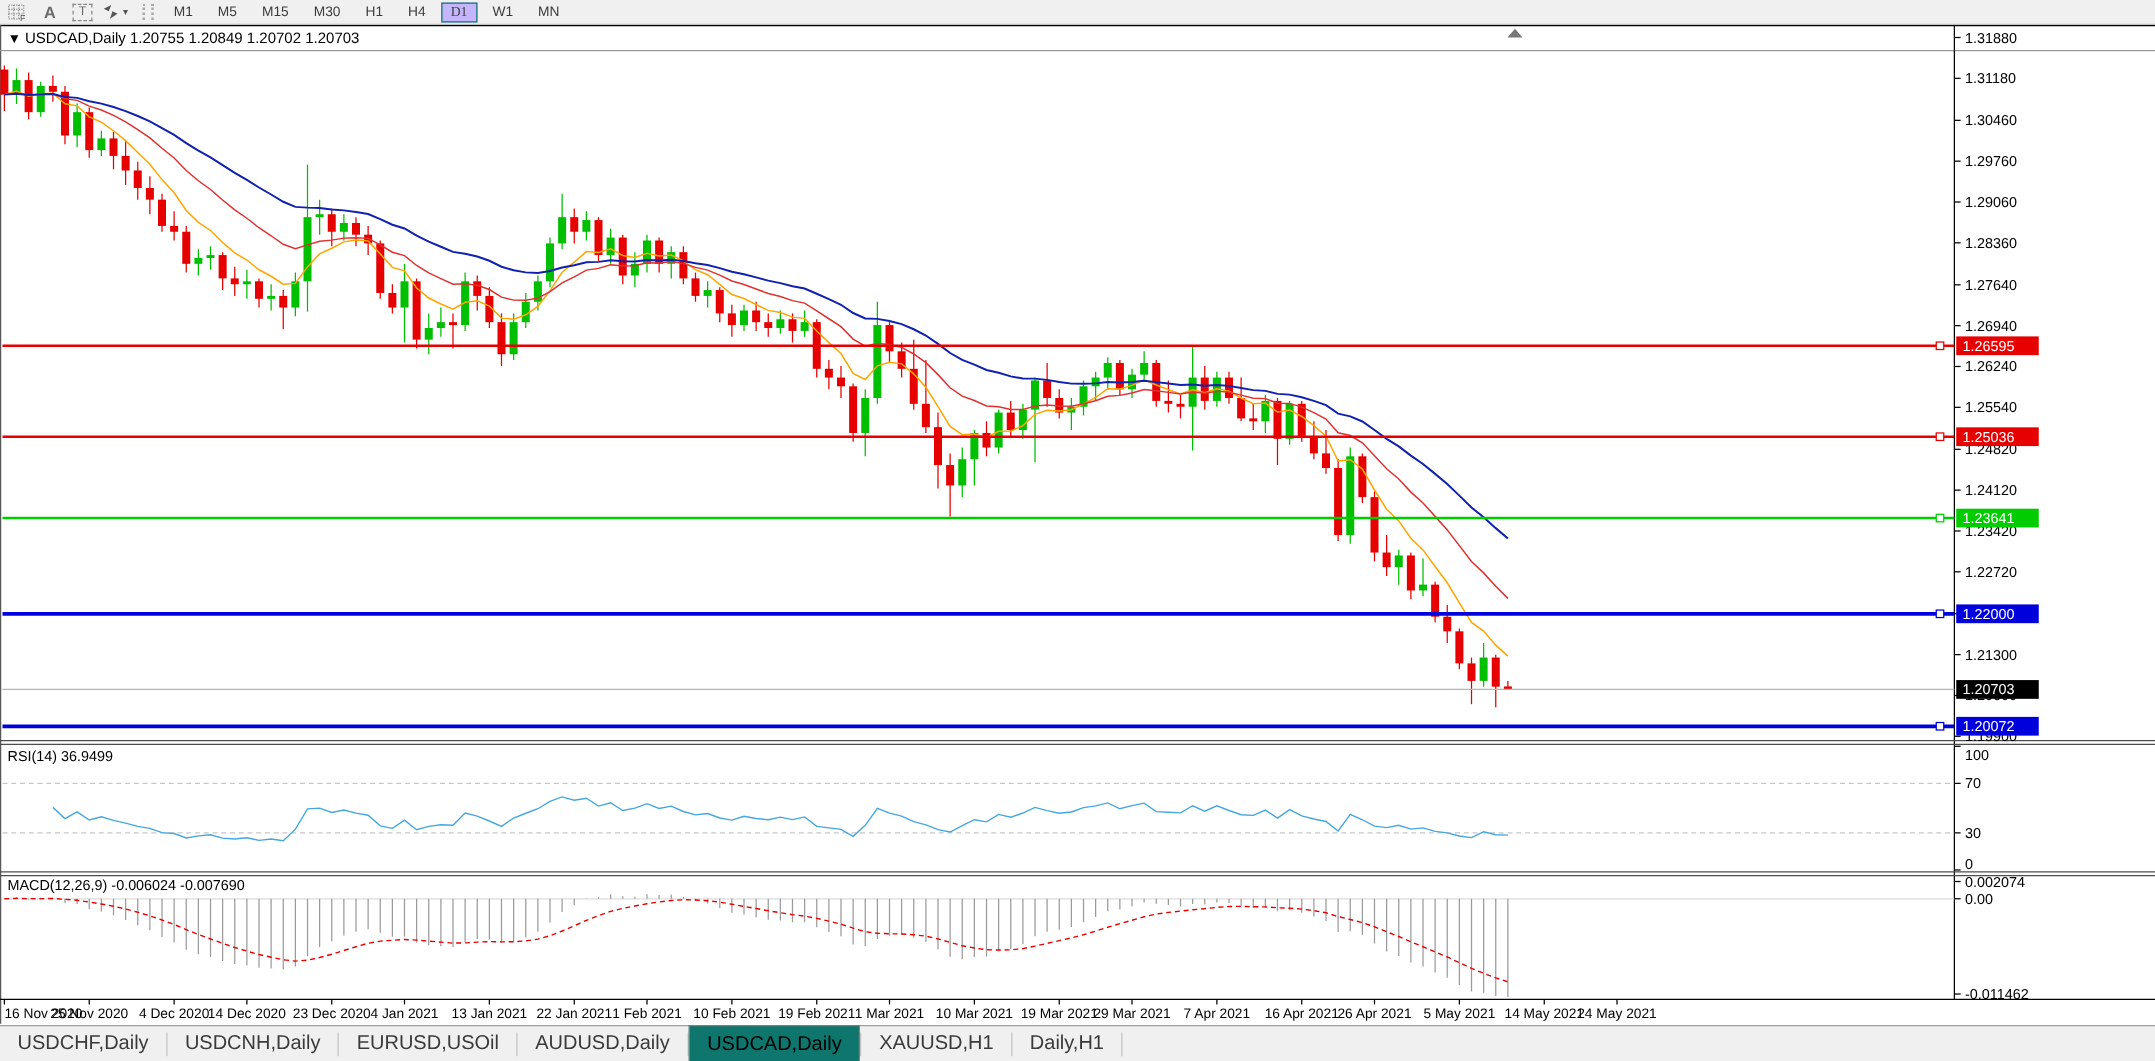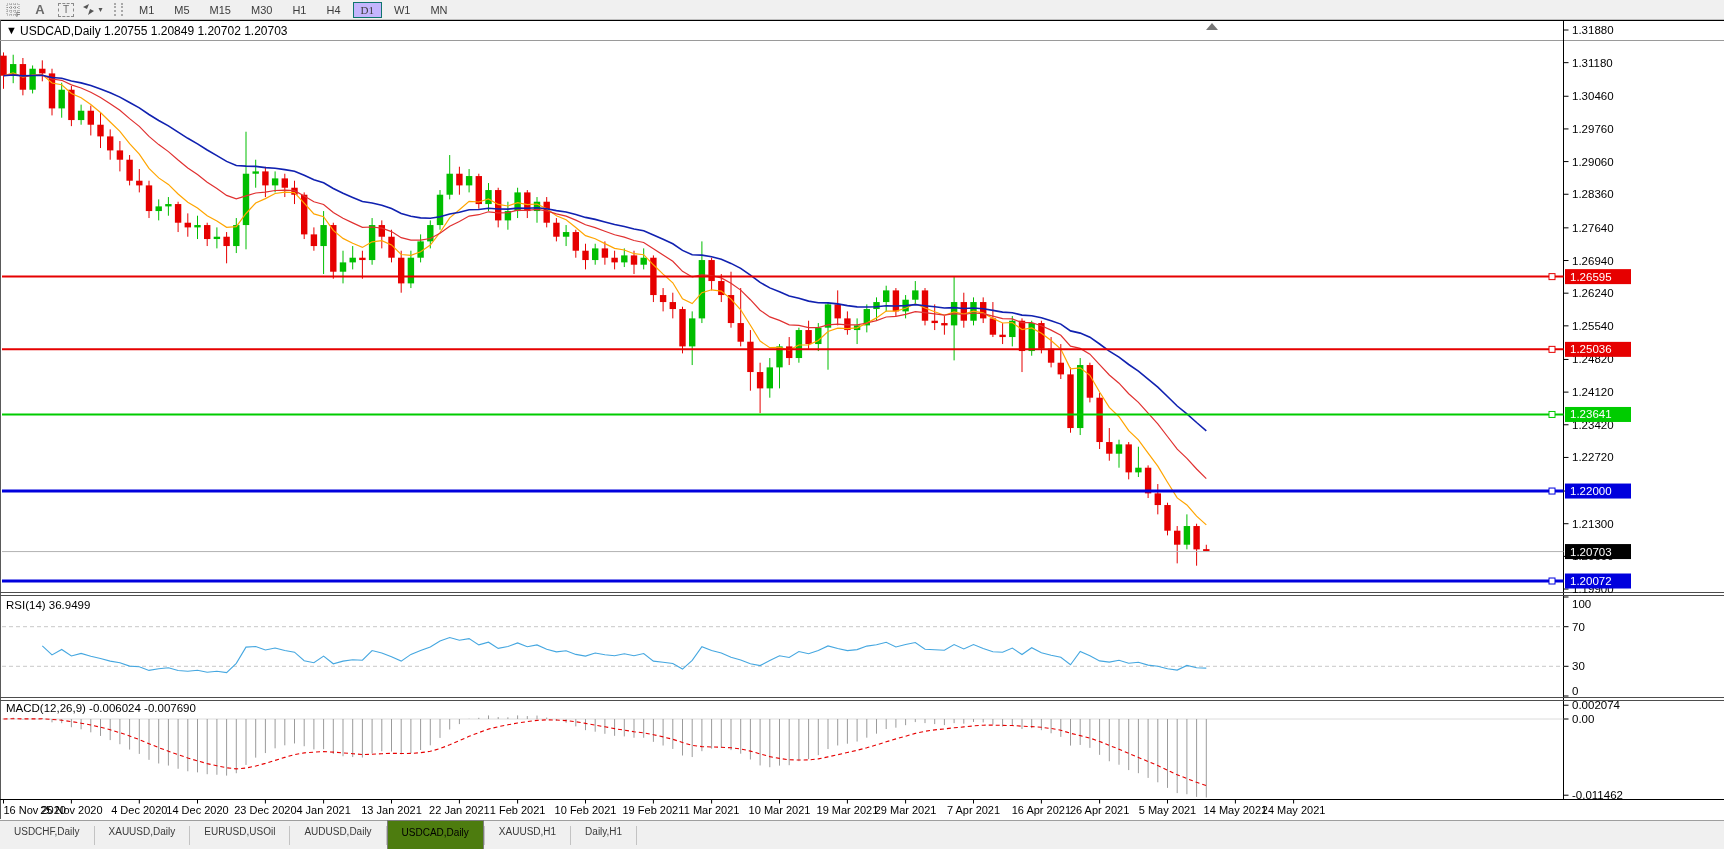--- a/index.html
+++ b/index.html
@@ -20,23 +20,23 @@
           color:#3c3c3c;letter-spacing:0px;}
   .tf-btn.active{background:#c4b5fd;border:1px solid #0f766e;font-family:Liberation Serif, serif;}
   .abtn{font-weight:bold;color:#6a6a6a;font-size:13px;}
   .tbox{border:1px dashed #8a8a8a;color:#6a6a6a;font-size:10px;width:14px;height:12px;
         display:inline-flex;align-items:center;justify-content:center;}
   .caret{font-size:8px;color:#555;margin-left:1px;}
 
   
   #tabbar{position:absolute;left:0;top:820px;width:1724px;height:29px;z-index:5;
           background:#f0f0f0;border-top:1px solid #9e9e9e;
-          display:flex;align-items:stretch;font-size:10px;color:#3a3a3a;}
+          display:flex;align-items:stretch;font-size:16px;color:#3a3a3a;}
   .tab{padding:5px 14px 0 14px;cursor:pointer;white-space:nowrap;}
-  .tab.active{background:#4d7c0f;border:1px solid #7d7d7d;border-bottom:none;
+  .tab.active{background:#0f766e;border:1px solid #7d7d7d;border-bottom:none;
               margin-top:-1px;padding-top:6px;color:#000;}
   .tabsep{width:1px;background:#c3c3c3;margin:5px 0;}
 </style>
 </head>
 <body>
 
 <svg id="chart-svg" width="1724" height="849" viewBox="0 0 1724 849">
     <g>
       <rect x="0" y="20" width="1724" height="800" fill="#ffffff"></rect>
       <line x1="0" y1="20.5" x2="1724" y2="20.5" stroke="#000"></line>
@@ -596,21 +596,21 @@
     </svg>
       <span class="caret">▾</span>
   </span>
   <span class="grip"></span>
   <span id="tf-buttons"><span class="tf-btn">M1</span><span class="tf-btn">M5</span><span class="tf-btn">M15</span><span class="tf-btn">M30</span><span class="tf-btn">H1</span><span class="tf-btn">H4</span><span class="tf-btn active">D1</span><span class="tf-btn">W1</span><span class="tf-btn">MN</span></span>
 </div>
 
 <div id="tabbar">
     <div class="tab">USDCHF,Daily</div>
     <div class="tabsep"></div>
-    <div class="tab">XAUUSD,Daily</div>
+    <div class="tab">USDCNH,Daily</div>
     <div class="tabsep"></div>
     <div class="tab">EURUSD,USOil</div>
     <div class="tabsep"></div>
     <div class="tab">AUDUSD,Daily</div>
     <div class="tabsep"></div>
     <div class="tab active">USDCAD,Daily</div>
     <div class="tabsep"></div>
     <div class="tab">XAUUSD,H1</div>
     <div class="tabsep"></div>
     <div class="tab">Daily,H1</div>

